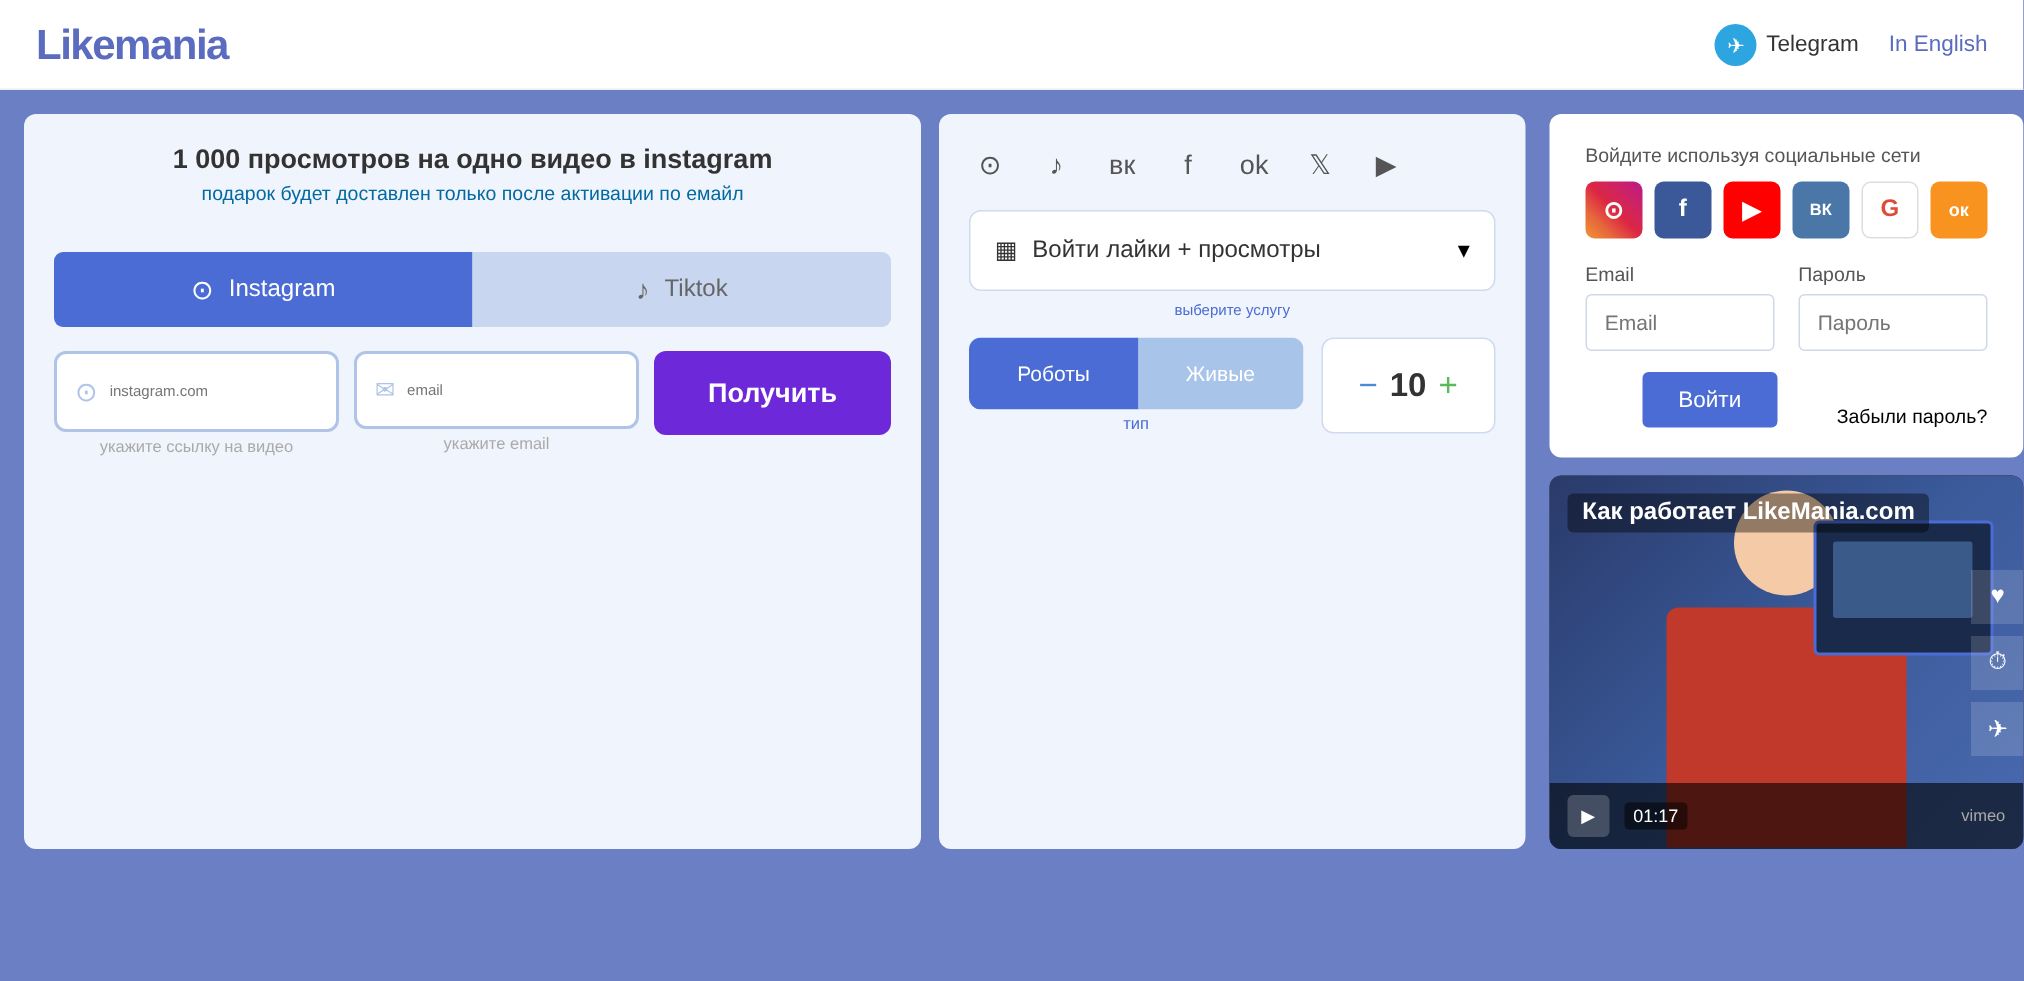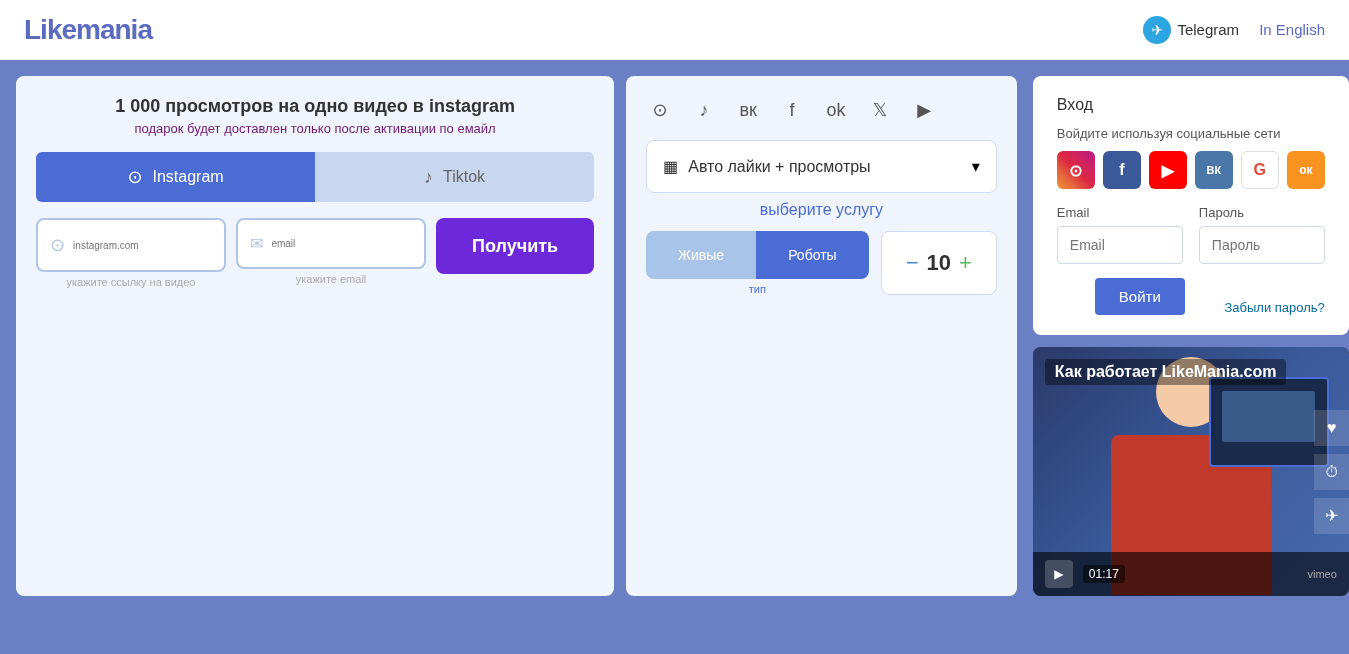--- a/index.html
+++ b/index.html
@@ -77,22 +77,22 @@
     .free-title {
       text-align: center;
       font-size: 18px;
       font-weight: bold;
       color: #333;
       margin-bottom: 4px;
     }
     .free-subtitle {
       text-align: center;
       font-size: 13px;
-      color: #701a75;
-      margin-bottom: 16px;
+      color: #0369a1;
+      margin-bottom: 32px;
     }
     .tabs-row {
       display: flex;
       border-radius: 6px;
       overflow: hidden;
       margin-bottom: 16px;
     }
     .tab-btn {
       flex: 1;
       padding: 14px;
@@ -196,21 +196,21 @@
       cursor: pointer;
     }
     .service-dropdown-left {
       display: flex;
       align-items: center;
       gap: 10px;
       font-size: 16px;
       color: #333;
     }
     .service-label-small {
-      font-size: 16px;
+      font-size: 10px;
       color: #4a6cd4;
       text-align: center;
       margin-bottom: 12px;
     }
     .type-qty-row {
       display: flex;
       gap: 12px;
     }
     .type-group {
       display: flex;
@@ -358,21 +358,21 @@
       background: #fff;
       color: #333;
       border: 1px solid #ccc;
       border-radius: 4px;
       padding: 10px 20px;
       font-size: 15px;
       cursor: pointer;
     }
     .forgot-link {
       margin-left: auto;
-      color: #0369a1;
+      color: #000000;
       font-size: 13px;
       cursor: pointer;
       text-decoration: none;
     }
 
     
     .video-block {
       border-radius: 8px;
       overflow: hidden;
       position: relative;
@@ -521,51 +521,50 @@
         <div class="social-icon">вк</div>
         <div class="social-icon">f</div>
         <div class="social-icon">ok</div>
         <div class="social-icon">𝕏</div>
         <div class="social-icon">▶</div>
       </div>
 
       <div class="service-dropdown">
         <div class="service-dropdown-left">
           <span>▦</span>
-          <span>Авто лайки + просмотры</span>
+          <span>Войти лайки + просмотры</span>
         </div>
         <span>▾</span>
       </div>
 
       <div class="service-label-small">выберите услугу</div>
 
       <div class="type-qty-row">
         <div class="type-qty-wrapper">
           <div class="type-group">
+            <button class="type-btn robot">Роботы</button>
             <button class="type-btn alive">Живые</button>
-            <button class="type-btn robot">Роботы</button>
           </div>
           <div class="type-label">тип</div>
         </div>
         <div class="qty-wrapper">
           <div class="qty-control">
             <button class="qty-btn minus">−</button>
             <span class="qty-value">10</span>
             <button class="qty-btn plus">+</button>
           </div>
         </div>
       </div>
     </div>
 
   </div>
 
   <div class="right-col">
 
     <div class="login-block">
-      <div class="login-title">Вход</div>
       <div class="social-login-text">Войдите используя социальные сети</div>
       <div class="social-login-icons">
         <div class="soc-btn instagram">⊙</div>
         <div class="soc-btn facebook">f</div>
         <div class="soc-btn youtube">▶</div>
         <div class="soc-btn vk" style="font-size:11px;font-weight:bold;">ВК</div>
         <div class="soc-btn google" style="font-weight:bold;">G</div>
         <div class="soc-btn ok" style="font-size:12px;font-weight:bold;">ок</div>
       </div>
       <div class="login-fields">

